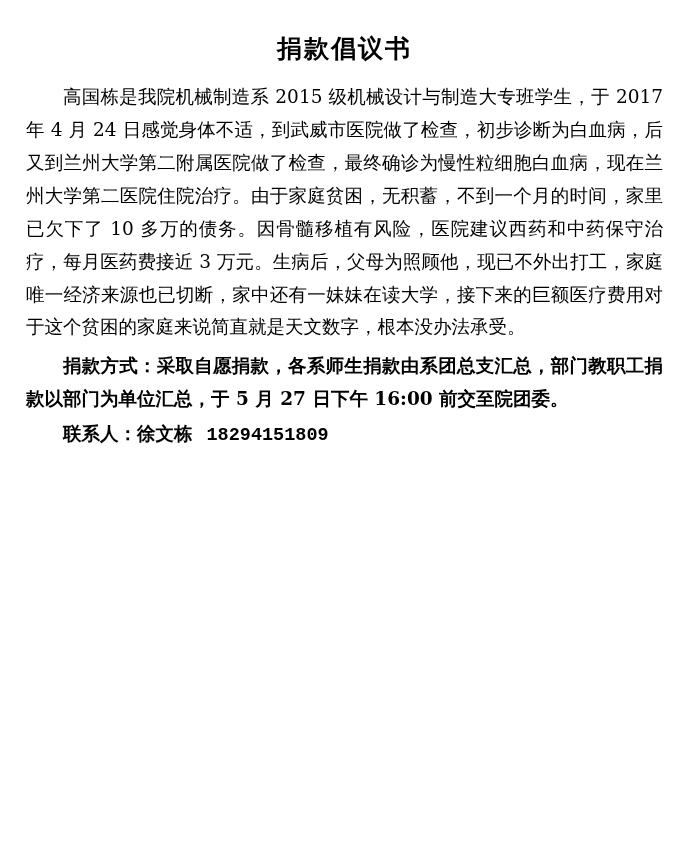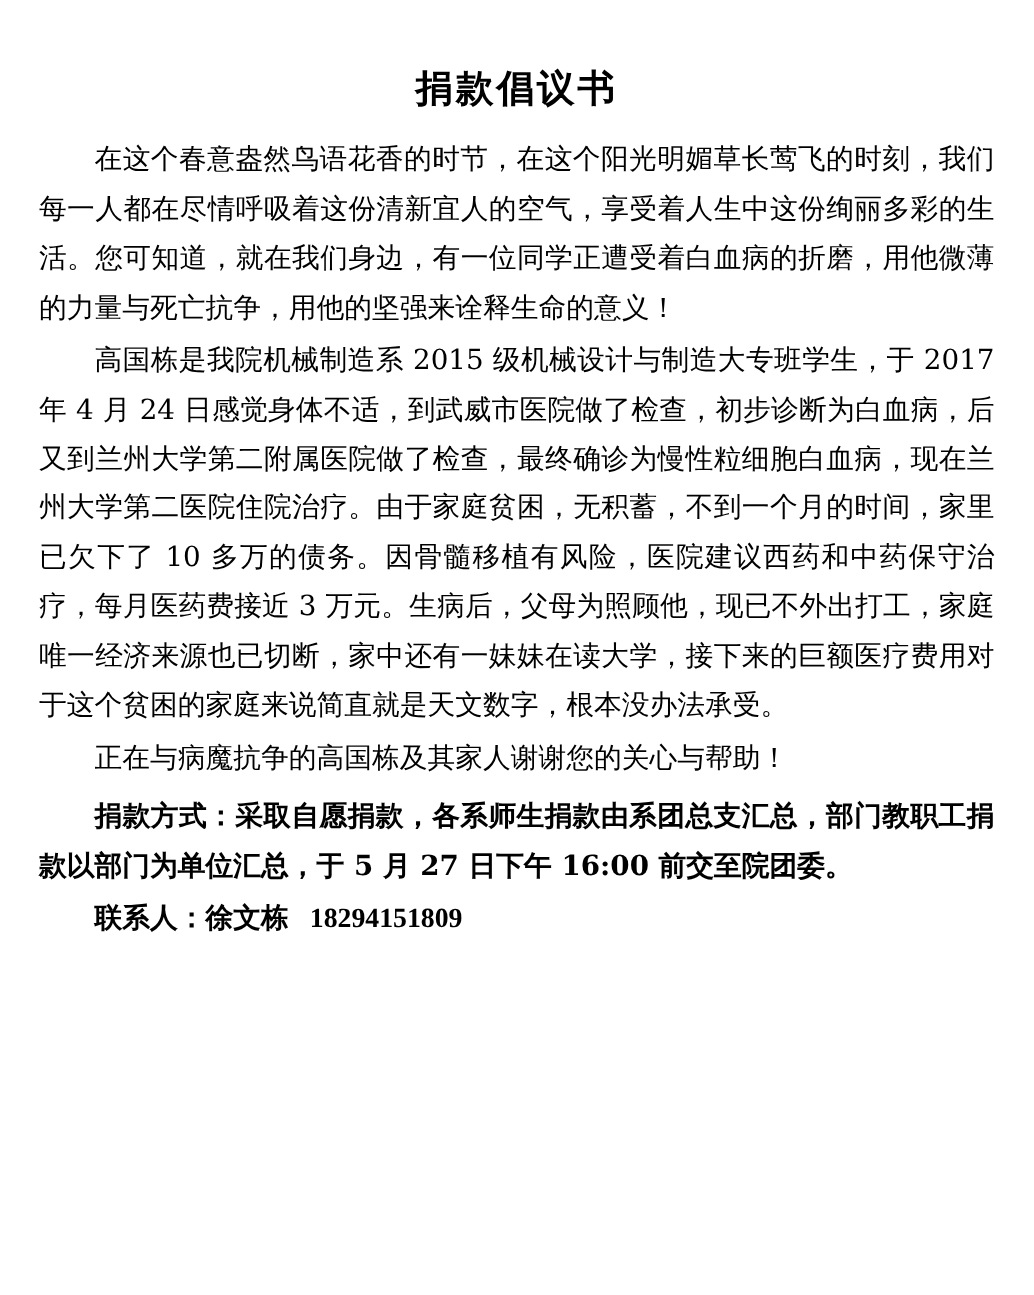--- a/index.html
+++ b/index.html
@@ -11,21 +11,21 @@
     width: 689px;
     height: 863px;
     font-family: "DejaVu Serif", "Liberation Serif", serif;
     color: #000000;
     overflow: hidden;
   }
   .page {
     width: 689px;
     height: 863px;
     box-sizing: border-box;
-    padding: 32px 26px 0 26px;
+    padding: 22px 26px 0 26px;
     position: relative;
   }
   .doc-title {
     text-align: center;
     font-size: 25px;
     font-weight: bold;
     letter-spacing: 2px;
     margin: 10px 0 16px 0;
     font-family: "DejaVu Serif", "Liberation Serif", serif;
   }
@@ -56,34 +56,32 @@
   }
   .contact {
     font-size: 18.5px;
     line-height: 1.78;
     font-weight: bold;
     margin: 2px 0 0 0;
     text-indent: 2em;
   }
   .contact .phone {
     margin-left: 14px;
-    font-family: Liberation Serif, serif;
+    font-family: Liberation Mono, monospace;
   }
 </style>
 </head>
 <body>
 
 <div class="page">
 
   <div class="doc-title">捐款倡议书</div>
 
 
-  <p class="para">在这个春意盎然鸟语花香的时节，在这个阳光明媚草长莺飞的时刻，我们每一人都在尽情呼吸着这份清新宜人的空气，享受着人生中这份绚丽多彩的生活。您可知道，就在我们身边，有一位同学正遭受着白血病的折磨，用他微薄的力量与死亡抗争，用他的坚强来诠释生命的意义！</p>
   <p class="para">高国栋是我院机械制造系 2015 级机械设计与制造大专班学生，于 2017 年 4 月 24 日感觉身体不适，到武威市医院做了检查，初步诊断为白血病，后又到兰州大学第二附属医院做了检查，最终确诊为慢性粒细胞白血病，现在兰州大学第二医院住院治疗。由于家庭贫困，无积蓄，不到一个月的时间，家里已欠下了 10 多万的债务。因骨髓移植有风险，医院建议西药和中药保守治疗，每月医药费接近 3 万元。生病后，父母为照顾他，现已不外出打工，家庭唯一经济来源也已切断，家中还有一妹妹在读大学，接下来的巨额医疗费用对于这个贫困的家庭来说简直就是天文数字，根本没办法承受。</p>
-  <p class="para tight">正在与病魔抗争的高国栋及其家人谢谢您的关心与帮助！</p>
 
   <p class="bold-block">捐款方式：采取自愿捐款，各系师生捐款由系团总支汇总，部门教职工捐款以部门为单位汇总，于 5 月 27 日下午 16:00 前交至院团委。</p>
 
   <p class="contact">
     <span>联系人：徐文栋</span><span class="phone">18294151809</span>
   </p>
 
 </div>
 
 </body></html>

